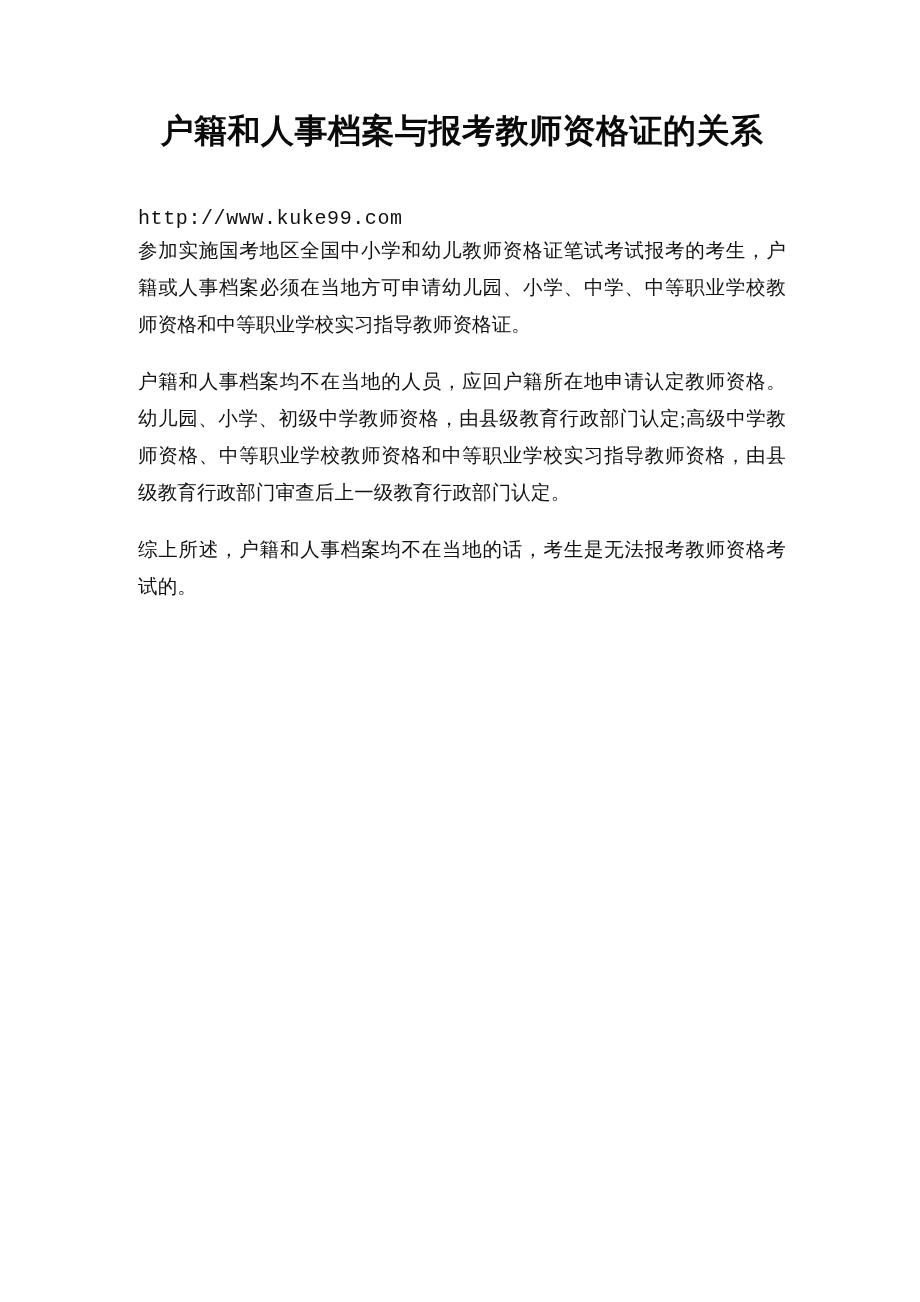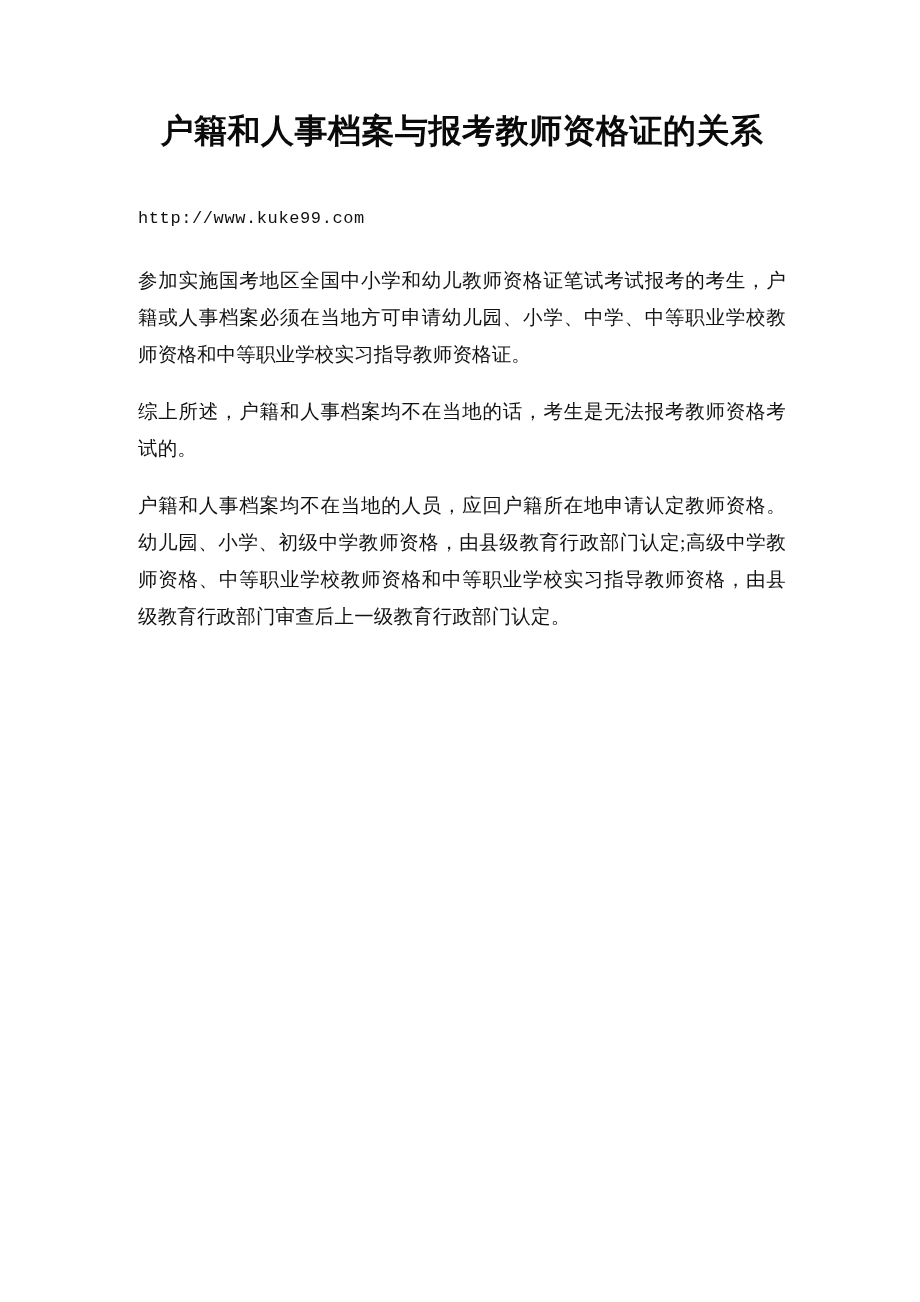--- a/index.html
+++ b/index.html
@@ -45,29 +45,28 @@
     letter-spacing: 0.5px;
     color: #0a0a0a;
     white-space: normal;
   }
 
   .source-url {
     margin: 0;
     padding: 0;
     margin-top: 48px;
     font-family: "Liberation Mono", "DejaVu Sans Mono", monospace;
-    font-size: 17px;
+    font-size: 20px;
     line-height: 26px;
     letter-spacing: 0.6px;
     color: #111111;
     text-align: left;
   }
 
   .body-block {
-    margin-top: 30px;
   }
 
   p.para {
     margin: 0 0 20px 0;
     padding: 0;
     font-family: "Liberation Serif", "DejaVu Serif", serif;
     font-size: 19.5px;
     line-height: 37px;
     color: #111111;
     text-align: justify;
@@ -89,19 +88,19 @@
     <h1 class="doc-title">户籍和人事档案与报考教师资格证的关系</h1>
 
     <p class="source-url">http://www.kuke99.com</p>
 
     <div class="body-block">
 
       <p class="para">参加实施国考地区全国中小学和幼儿教师资格证笔试考试报考的考生，户籍或人事档案必须在当地方可申请幼儿园、小学、中学、中等职业学校教师资格和中等职业学校实习指导教师资格证。</p>
 
 
 
+      <p class="para">户籍和人事档案均不在当地的人员，应回户籍所在地申请认定教师资格。　幼儿园、小学、初级中学教师资格，由县级教育行政部门认定;高级中学教师资格、中等职业学校教师资格和中等职业学校实习指导教师资格，由县级教育行政部门审查后上一级教育行政部门认定。</p>
+
       <p class="para">综上所述，户籍和人事档案均不在当地的话，考生是无法报考教师资格考试的。</p>
-
-      <p class="para">户籍和人事档案均不在当地的人员，应回户籍所在地申请认定教师资格。　幼儿园、小学、初级中学教师资格，由县级教育行政部门认定;高级中学教师资格、中等职业学校教师资格和中等职业学校实习指导教师资格，由县级教育行政部门审查后上一级教育行政部门认定。</p>
 
     </div>
   </div>
 </div>
 
 </body></html>

